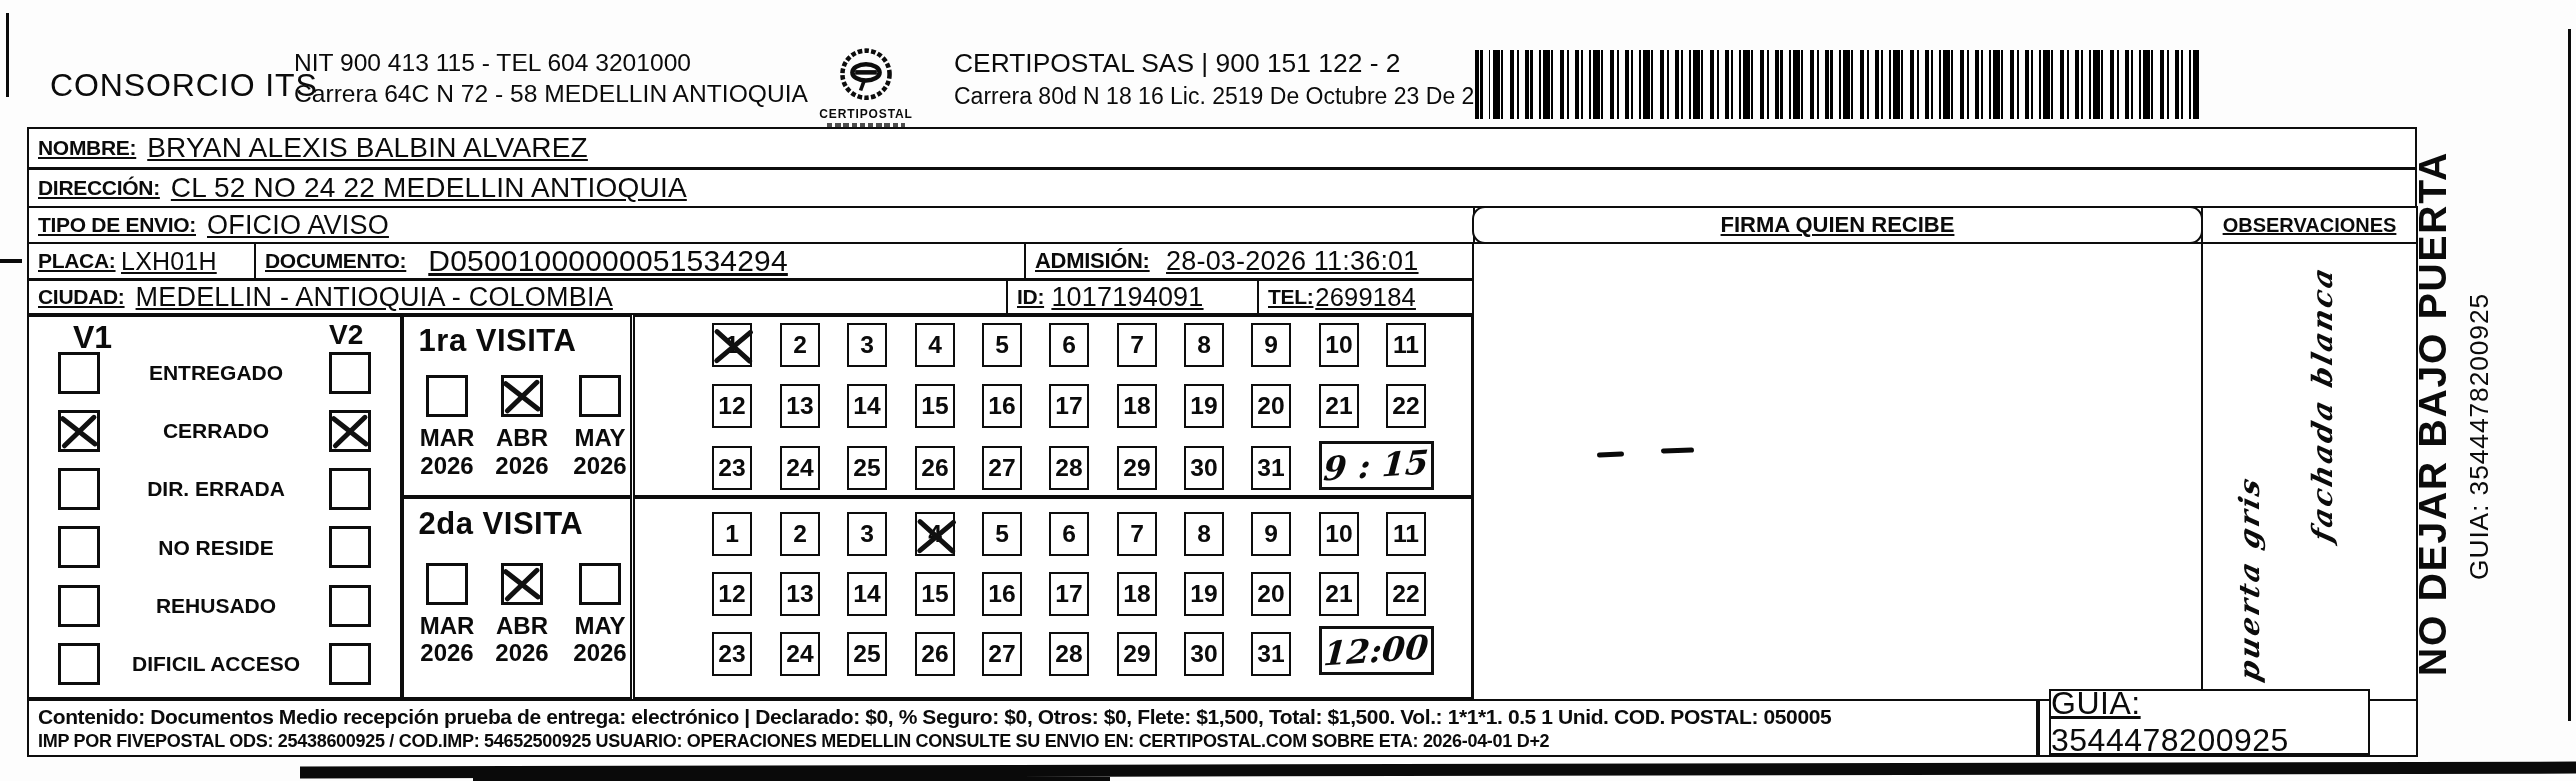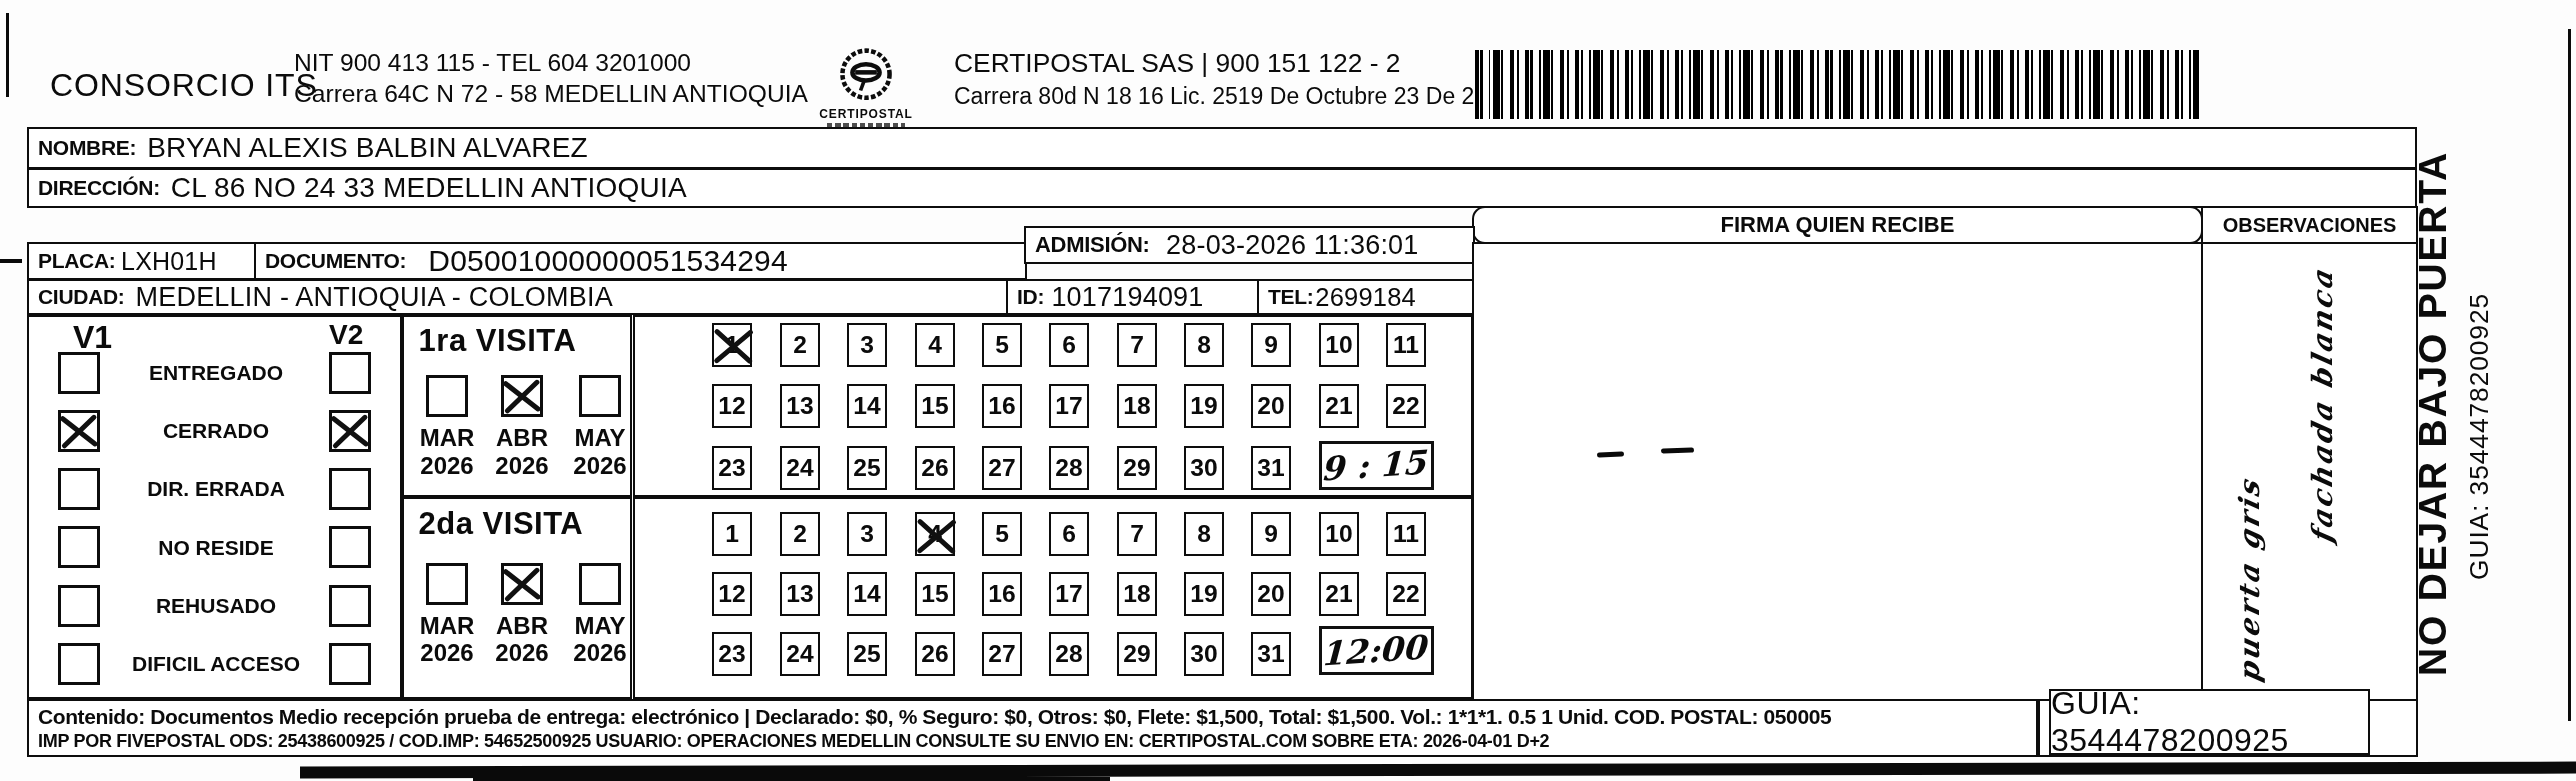--- a/index.html
+++ b/index.html
@@ -1,19 +1,19 @@
 <!DOCTYPE html>
 <html style="font-size:14.6px"><head>
 <meta charset="utf-8">
 <style>
   html,body{margin:0;padding:0;background:#e8e8e8;}
   .page{position:relative;width:2576px;height:781px;background:#fdfdfd;overflow:hidden;
         font-family:"Liberation Sans",sans-serif;color:#0b0b0b;}
   .abs{position:absolute;box-sizing:border-box;}
-  .cell{position:absolute;box-sizing:border-box;border:2.7px solid #0d0d0d;background:#fff;}
+  .cell{position:absolute;box-sizing:border-box;border:2.7px solid #0d0d0d;background:#fff;text-decoration:underline;}
   .rowflex{display:flex;align-items:center;padding-left:9px;white-space:nowrap;overflow:hidden;}
   .flabel{font-weight:bold;font-size:21px;letter-spacing:-0.3px;}
   .fvalue{font-size:28px;margin-left:11px;letter-spacing:0.2px;}
   .hdrcell{display:flex;align-items:center;justify-content:center;font-weight:bold;font-size:22px;}
   
   .cb{position:absolute;width:42px;height:42px;border:3.6px solid #0d0d0d;box-sizing:border-box;background:#fff;}
   .cb .xm{position:absolute;left:-2.7px;top:-2.7px;right:-2.7px;bottom:-2.7px;}
   .xm::before,.xm::after{content:"";position:absolute;left:-6%;top:46%;width:112%;height:4.6px;
       background:#101010;border-radius:2.7px;}
   .xm::before{transform:rotate(38deg);}
@@ -78,35 +78,39 @@
   </div>
 
   <div class="barcode"></div>
 
   <div class="cell rowflex" style="left:27px;top:127px;width:2390px;height:42px;">
     <span class="flabel">NOMBRE:</span>
     <span class="fvalue">BRYAN ALEXIS BALBIN ALVAREZ</span>
   </div>
   <div class="cell rowflex" style="left:27px;top:168px;width:2390px;height:40px;">
     <span class="flabel">DIRECCIÓN:</span>
-    <span class="fvalue">CL 86 NO 24 33 MEDELLIN ANTIOQUIA</span>
+    <span class="fvalue">CL 52 NO 24 22 MEDELLIN ANTIOQUIA</span>
+  </div>
+  <div class="cell rowflex" style="left:27px;top:206px;width:1448px;height:38px;">
+    <span class="flabel">TIPO DE ENVIO:</span>
+    <span class="fvalue" style="font-size:27px;">OFICIO AVISO</span>
   </div>
 
   <div class="cell hdrcell" style="left:1472px;top:206px;width:731px;height:38px;border-radius:13px;">FIRMA QUIEN RECIBE</div>
   <div class="cell hdrcell" style="left:2201px;top:206px;width:217px;height:38px;font-size:20px;">OBSERVACIONES</div>
 
   <div class="cell rowflex" style="left:27px;top:242px;width:229px;height:38px;">
     <span class="flabel">PLACA:</span>
     <span class="fvalue" style="margin-left:5.5px;font-size:25px;">LXH01H</span>
   </div>
   <div class="cell rowflex" style="left:254px;top:242px;width:773px;height:38px;">
     <span class="flabel">DOCUMENTO:</span>
     <span class="fvalue" style="margin-left:22px;font-size:30px;">D05001000000051534294</span>
   </div>
-  <div class="cell rowflex" style="left:1024px;top:226px;width:451px;height:38px;">
+  <div class="cell rowflex" style="left:1024px;top:242px;width:451px;height:38px;">
     <span class="flabel" style="font-size:22px;">ADMISIÓN:</span>
     <span class="fvalue" style="margin-left:16.4px;font-size:27px;">28-03-2026 11:36:01</span>
   </div>
 
   <div class="cell rowflex" style="left:27px;top:279px;width:982px;height:36px;">
     <span class="flabel">CIUDAD:</span>
     <span class="fvalue" style="font-size:27px;">MEDELLIN - ANTIOQUIA - COLOMBIA</span>
   </div>
   <div class="cell rowflex" style="left:1006px;top:279px;width:253px;height:36px;">
     <span class="flabel">ID:</span>

